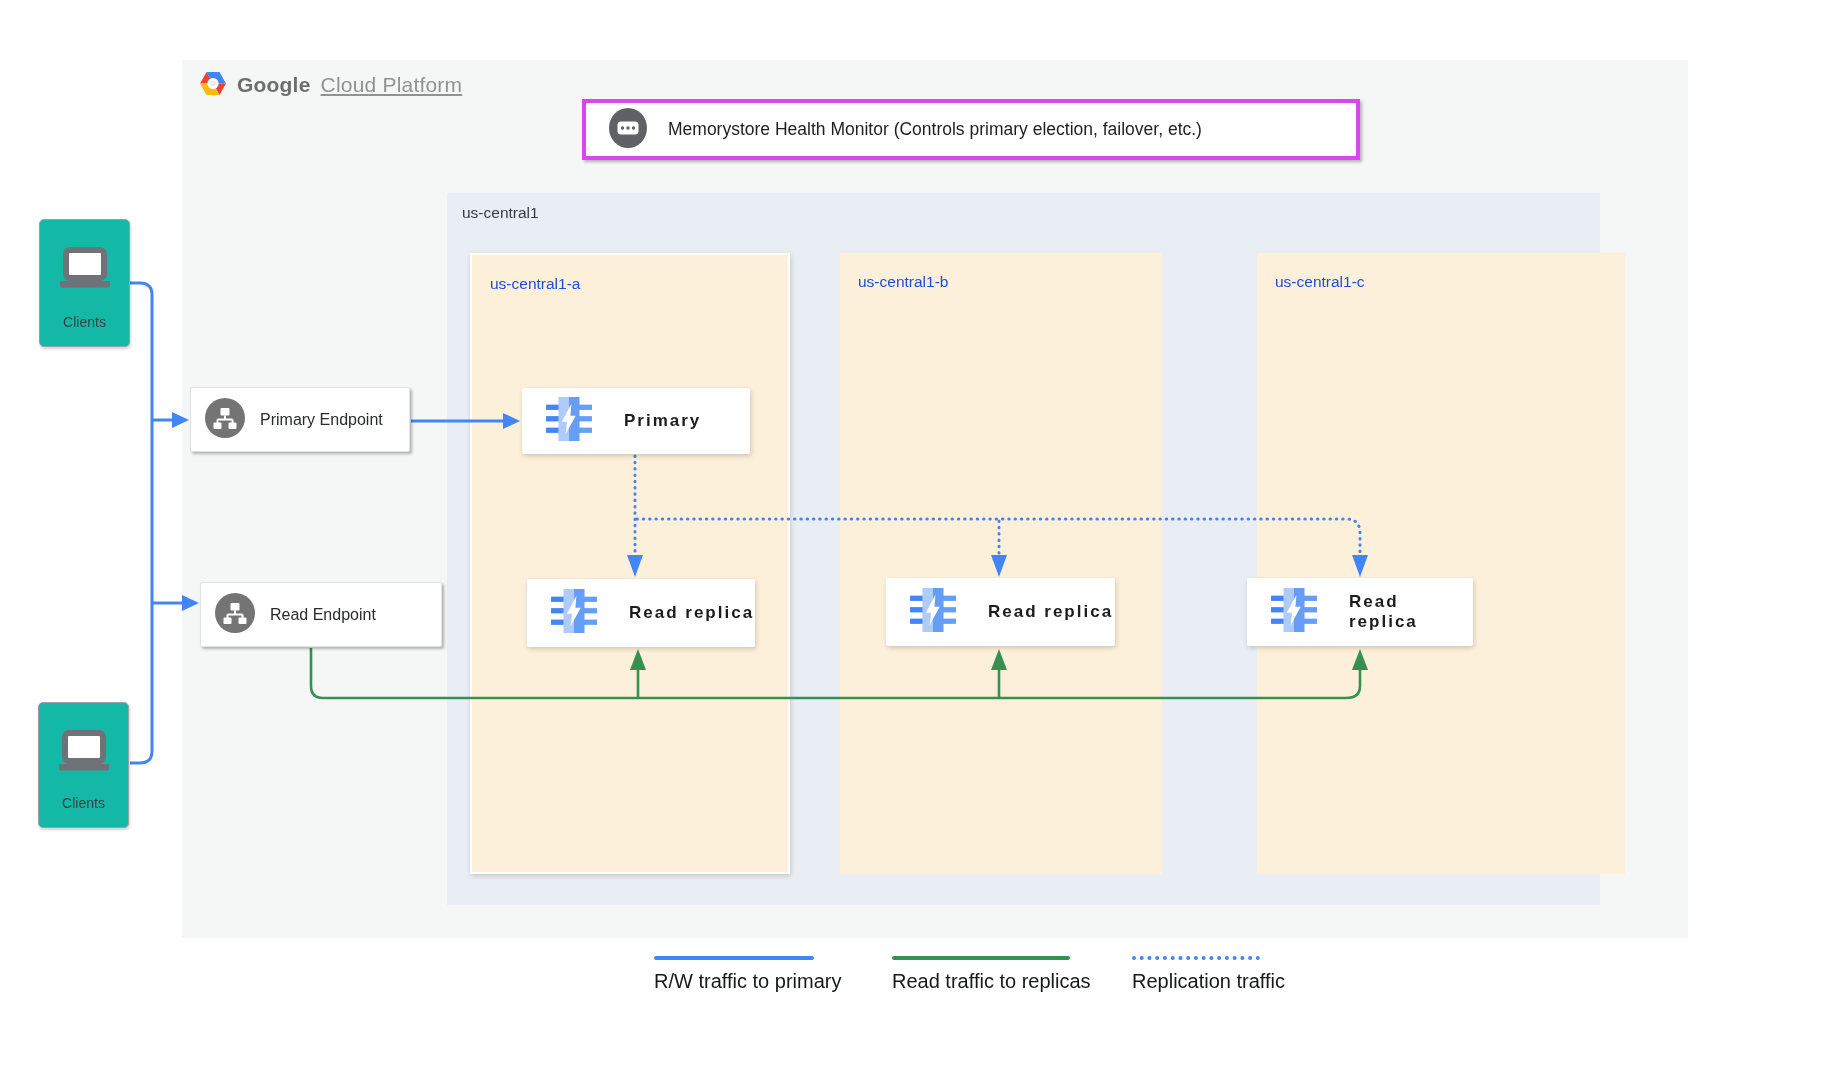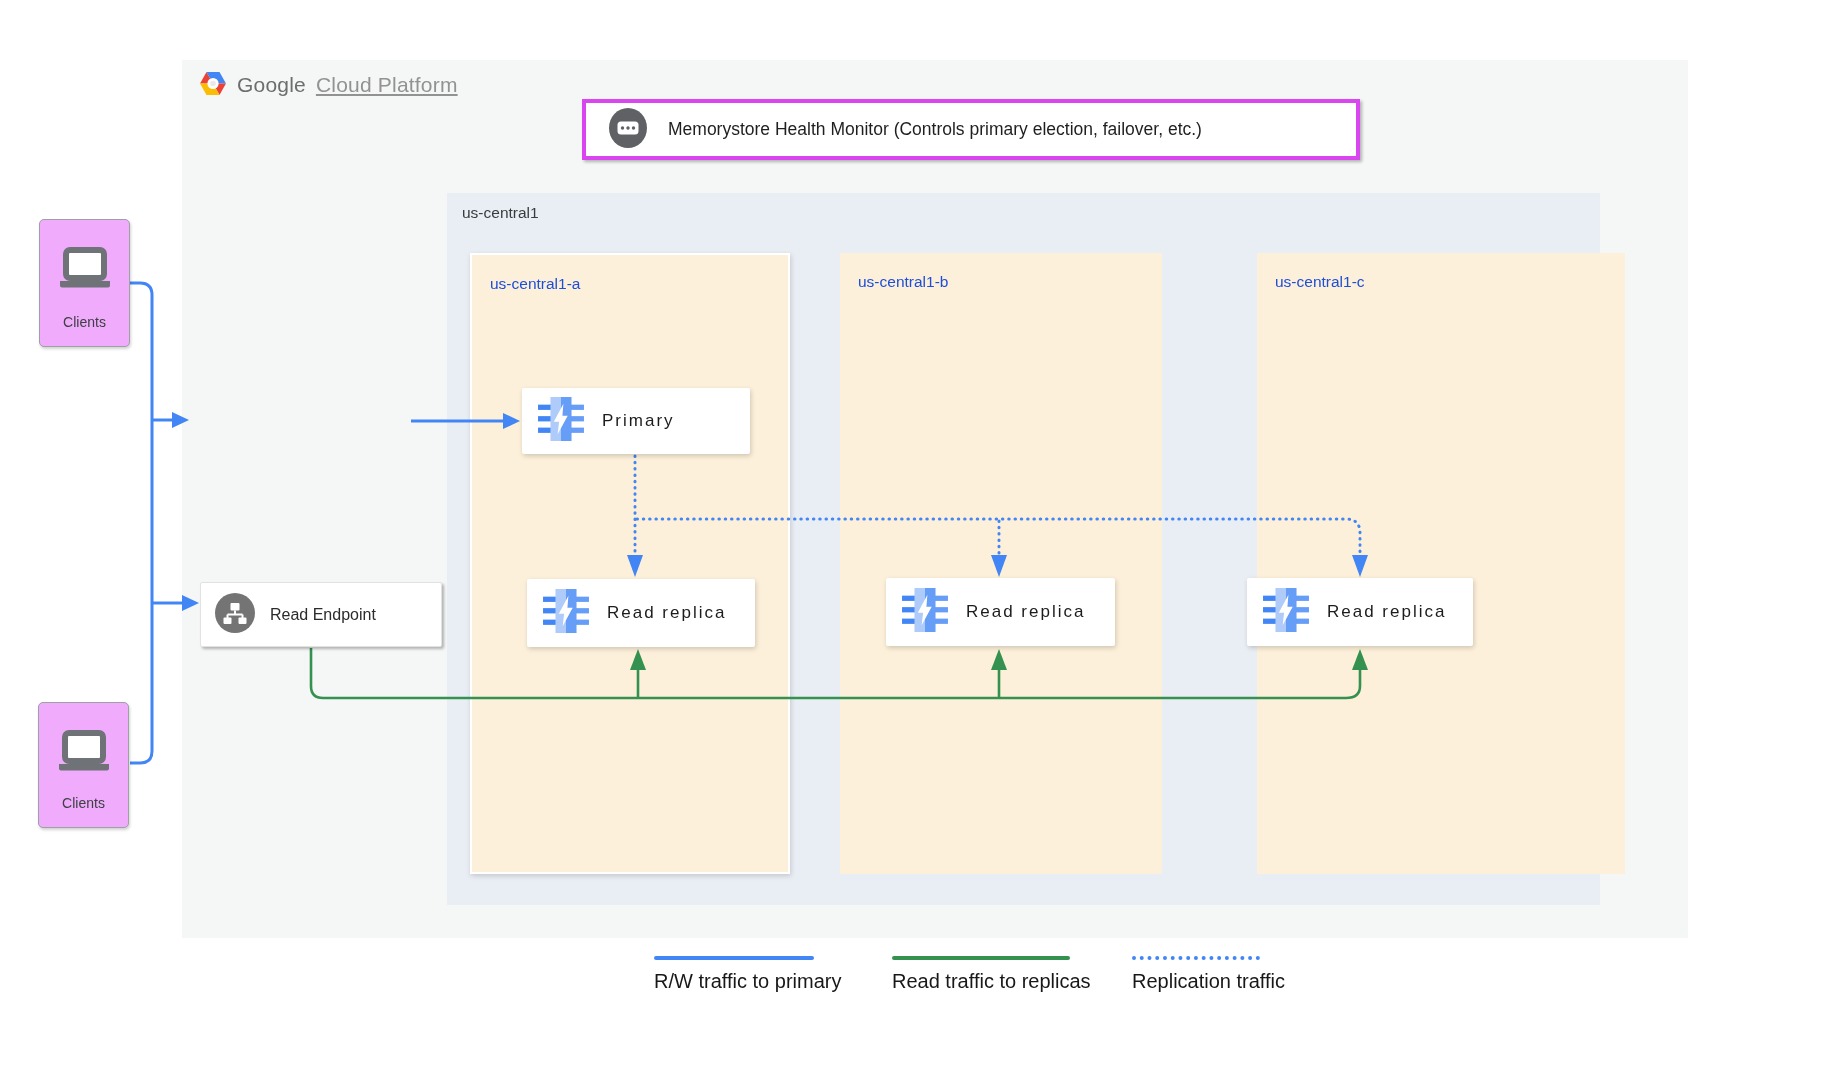--- a/index.html
+++ b/index.html
@@ -5,21 +5,21 @@
   * { margin:0; padding:0; box-sizing:border-box; }
   html,body { background:#ffffff; }
   body { font-family:"Liberation Sans", sans-serif; }
   .canvas { position:relative; width:1832px; height:1075px; background:#ffffff; overflow:hidden; }
   .abs { position:absolute; }
 
   .panel { left:182px; top:60px; width:1506px; height:878px; background:#f5f6f6; }
 
   
   .brand { left:199px; top:68px; height:34px; display:flex; align-items:center; gap:10px; }
-  .brand-bold { font-size:21px; font-weight:400; color:#6d6d6d; letter-spacing:.2px; }
+  .brand-bold { font-size:21px; font-weight:700; color:#6d6d6d; letter-spacing:.2px; }
   .brand-light { font-size:21px; font-weight:400; color:#929292; letter-spacing:.2px;text-decoration:underline; }
 
   
   .health { left:582px; top:99px; width:778px; height:61px; background:#fff;
             border:4px solid #d946ef; box-shadow:2px 2px 3px rgba(0,0,0,.28);
             display:flex; align-items:center; gap:20px; padding-left:22px; }
   .health-label { font-size:17.5px; color:#1f1f1f; }
 
   
   .region { left:447px; top:193px; width:1153px; height:712px; background:#e9eef4; }
@@ -30,29 +30,29 @@
   .zone-c { left:1257px; width:368px; }
   .zone-label { position:absolute; left:18px; top:20px; font-size:15.5px; color:#1d4ed8; }
 
   
   .node { display:flex; align-items:center; background:#fff; border-radius:2px; }
   .endpoint { gap:15px; padding-left:14px; border:1px solid #e2e2e2; box-shadow:2px 2px 3px rgba(0,0,0,.28); }
   .ep-primary { left:190px; top:387px; width:220px; height:65px; }
   .ep-read    { left:200px; top:582px; width:242px; height:65px; }
   .ep-label { font-size:16px; color:#2a2b2d; }
 
-  .store { gap:18px; padding-left:16px; box-shadow:1px 2px 5px rgba(0,0,0,.18); }
+  .store { gap:32px; padding-left:24px; box-shadow:1px 2px 5px rgba(0,0,0,.18);font-weight:bold; }
   .store-primary   { left:522px;  top:388px; width:228px; height:66px; }
   .store-replica-a { left:527px;  top:579px; width:228px; height:68px; }
   .store-replica-b { left:886px;  top:578px; width:229px; height:68px; }
   .store-replica-c { left:1247px; top:578px; width:226px; height:68px; }
   .store-label { font-size:17px; letter-spacing:2px; color:#1c1c1c; }
 
   
-  .clients { background:#f0abfc; border:1.5px solid #9ca1a6; border-radius:5px;
+  .clients { background:#14b8a6; border:1.5px solid #9ca1a6; border-radius:5px;
              box-shadow:1px 2px 3px rgba(0,0,0,.18);
              display:flex; flex-direction:column; align-items:center;
              justify-content:space-between; padding:26px 0 16px; }
   .clients-top    { left:39px; top:219px; width:91px; height:128px; }
   .clients-bottom { left:38px; top:702px; width:91px; height:126px; }
   .clients-label { font-size:14px; color:#3c4043; }
 
   
   .wires { position:absolute; left:0; top:0; pointer-events:none; }
   .blue-line  { fill:none; stroke:#4285f4; stroke-width:3; }
@@ -158,31 +158,43 @@
   <div class="abs clients clients-bottom">
     <span>
       <svg width="58" height="46" viewBox="0 0 58 46">
         <rect x="10" y="4" width="38" height="28" rx="4" fill="#ffffff" stroke="#6f7377" stroke-width="6"></rect>
         <path d="M4 35 H54 V39.5 Q54 41.5 52 41.5 H6 Q4 41.5 4 39.5 Z" fill="#6f7377"></path>
       </svg>
     </span>
     <span class="clients-label">Clients</span>
   </div>
 
-
-  <div class="abs node endpoint ep-read">
+  <div class="abs node endpoint ep-primary">
     <span>
       <svg width="40" height="40" viewBox="0 0 40 40">
         <circle cx="20" cy="20" r="20" fill="#747474"></circle>
         <rect x="15.5" y="10" width="9" height="7.5" rx="1" fill="#ffffff"></rect>
         <path d="M20 17.5 V21.5 M12.5 21.5 H27.5 M12.5 21.5 V25 M27.5 21.5 V25" stroke="#ffffff" stroke-width="2" fill="none"></path>
         <rect x="8.5" y="24.5" width="8" height="6.5" rx="1" fill="#ffffff"></rect>
         <rect x="23.5" y="24.5" width="8" height="6.5" rx="1" fill="#ffffff"></rect>
       </svg>
     </span>
+    <span class="ep-label">Primary Endpoint</span>
+  </div>
+
+  <div class="abs node endpoint ep-read">
+    <span>
+      <svg width="40" height="40" viewBox="0 0 40 40">
+        <circle cx="20" cy="20" r="20" fill="#747474"></circle>
+        <rect x="15.5" y="10" width="9" height="7.5" rx="1" fill="#ffffff"></rect>
+        <path d="M20 17.5 V21.5 M12.5 21.5 H27.5 M12.5 21.5 V25 M27.5 21.5 V25" stroke="#ffffff" stroke-width="2" fill="none"></path>
+        <rect x="8.5" y="24.5" width="8" height="6.5" rx="1" fill="#ffffff"></rect>
+        <rect x="23.5" y="24.5" width="8" height="6.5" rx="1" fill="#ffffff"></rect>
+      </svg>
+    </span>
     <span class="ep-label">Read Endpoint</span>
   </div>
 
   <div class="abs node store store-primary">
     <span>
       <svg width="46" height="44" viewBox="0 0 48 46">
         <rect x="0" y="8" width="14" height="5.5" fill="#4285f4"></rect>
         <rect x="0" y="20" width="14" height="5.5" fill="#4285f4"></rect>
         <rect x="0" y="32" width="14" height="5.5" fill="#4285f4"></rect>
         <rect x="34" y="8" width="14" height="5.5" fill="#669df6"></rect>

